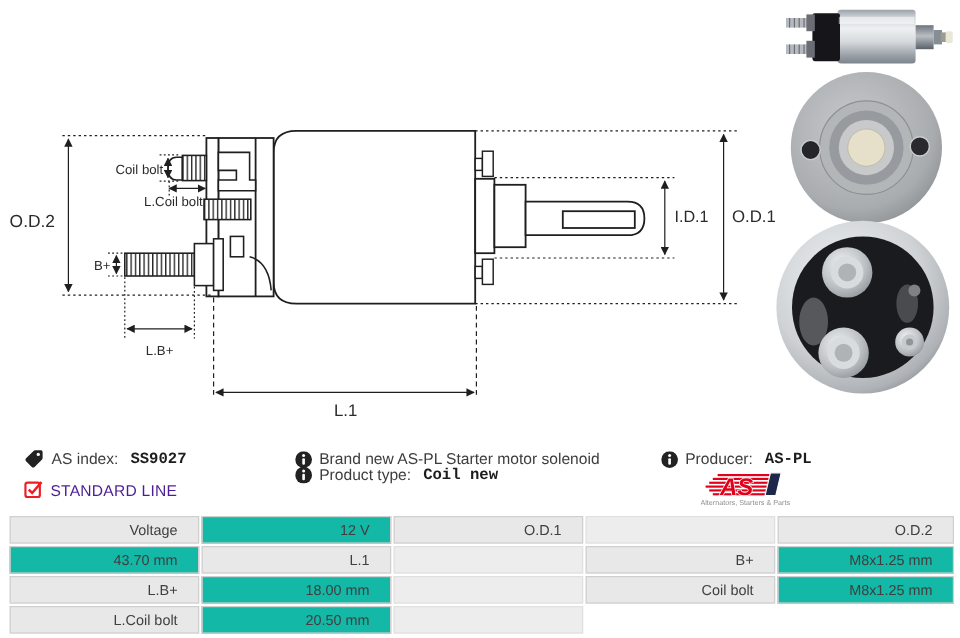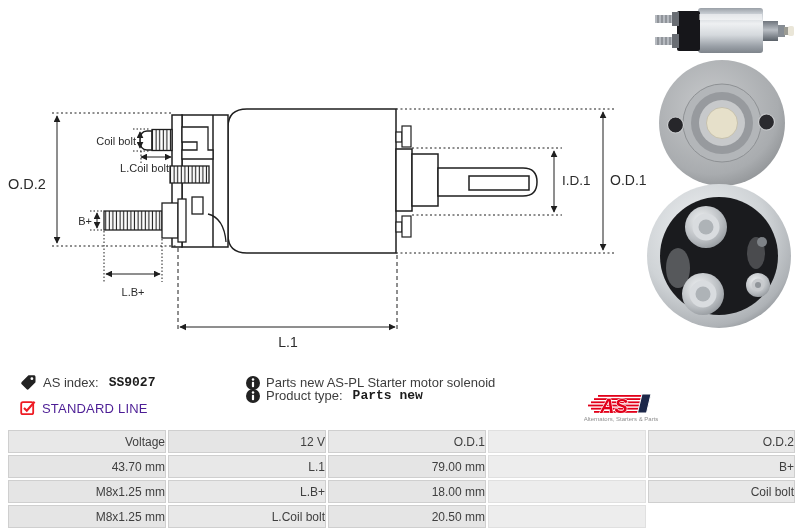--- a/index.html
+++ b/index.html
@@ -9,23 +9,23 @@
   .drawing{position:absolute;left:0;top:0;}
   .photo{position:absolute;}
   .info-item{position:absolute;display:flex;align-items:center;gap:6px;
              font-size:13px;color:#3d3d3d;white-space:nowrap;justify-content:flex-end;}
   .info-item .val{font-weight:700;color:#1c1c1c;margin-left:4px;font-family:Liberation Mono, monospace;}
   .standard{color:#4c1d95;font-weight:400;letter-spacing:.2px;}
   .logo-box{position:absolute;text-decoration:underline;}
   .spec{position:absolute;left:8px;top:430px;width:787px;display:grid;
         grid-template-columns:158px 158px 158px 158px 1fr;gap:2px;}
   .cell{height:23px;line-height:23px;font-size:12px;text-align:right;
-        padding-right:0;box-sizing:border-box;border:1px solid #cfcfcf;color:#3f3f3f;}
+        padding-right:17px;box-sizing:border-box;border:1px solid #cfcfcf;color:#3f3f3f;}
   .cl{background:#e8e8e8;}
-  .cv{background:#e5e5e5;}
+  .cv{background:#14b8a6;}
   .ce{background:#ededed;border:1px solid #e0e0e0;padding:0;}
 </style>
 </head>
 <body>
 
 <div class="page">
 
   <svg class="drawing" width="648" height="360" viewBox="0 0 648 360">
     <defs>
       <marker id="ah" viewBox="0 0 10 10" refX="9" refY="5" markerWidth="7" markerHeight="7" orient="auto-start-reverse">
@@ -208,33 +208,42 @@
     </svg>
     <span class="standard">STANDARD LINE</span>
   </div>
 
   <div class="info-item" style="left:246px;top:375px">
     <svg width="14" height="14" viewBox="0 0 14 14">
       <circle cx="7" cy="7" r="7" fill="#222"></circle>
       <circle cx="7" cy="3.6" r="1.25" fill="#fff"></circle>
       <rect x="5.9" y="5.8" width="2.2" height="5.4" rx="1" fill="#fff"></rect>
     </svg>
-    <span>Parts new AS-PL Starter motor solenoid</span>
+    <span>Brand new AS-PL Starter motor solenoid</span>
   </div>
 
   <div class="info-item" style="left:246px;top:388px">
     <svg width="14" height="14" viewBox="0 0 14 14">
       <circle cx="7" cy="7" r="7" fill="#222"></circle>
       <circle cx="7" cy="3.6" r="1.25" fill="#fff"></circle>
       <rect x="5.9" y="5.8" width="2.2" height="5.4" rx="1" fill="#fff"></rect>
     </svg>
     <span>Product type:</span>
-    <span class="val">Parts new</span>
-  </div>
-
+    <span class="val">Coil new</span>
+  </div>
+
+  <div class="info-item" style="left:551px;top:375px">
+    <svg width="14" height="14" viewBox="0 0 14 14">
+      <circle cx="7" cy="7" r="7" fill="#222"></circle>
+      <circle cx="7" cy="3.6" r="1.25" fill="#fff"></circle>
+      <rect x="5.9" y="5.8" width="2.2" height="5.4" rx="1" fill="#fff"></rect>
+    </svg>
+    <span>Producer:</span>
+    <span class="val">AS-PL</span>
+  </div>
 
   <div class="logo-box" style="left:584px;top:392px">
     <svg width="76" height="32" viewBox="0 0 76 32">
       <g fill="#e2001a">
         <rect x="14" y="3" width="44" height="1.8"></rect>
         <rect x="10" y="6.2" width="48" height="1.8"></rect>
         <rect x="7" y="9.4" width="51" height="1.8"></rect>
         <rect x="4" y="12.6" width="54" height="1.8"></rect>
         <rect x="7" y="15.8" width="51" height="1.8"></rect>
         <rect x="10" y="19" width="48" height="1.8"></rect>
@@ -247,21 +256,20 @@
 
   <div class="spec">
     <div class="cell cl">Voltage</div>
     <div class="cell cv">12 V</div>
     <div class="cell cl">O.D.1</div>
     <div class="cell ce"></div>
 
     <div class="cell cl">O.D.2</div>
     <div class="cell cv">43.70 mm</div>
     <div class="cell cl">L.1</div>
-    <div class="cell cv">79.00 mm</div>
     <div class="cell ce"></div>
 
     <div class="cell cl">B+</div>
     <div class="cell cv">M8x1.25 mm</div>
     <div class="cell cl">L.B+</div>
     <div class="cell cv">18.00 mm</div>
     <div class="cell ce"></div>
 
     <div class="cell cl">Coil bolt</div>
     <div class="cell cv">M8x1.25 mm</div>

